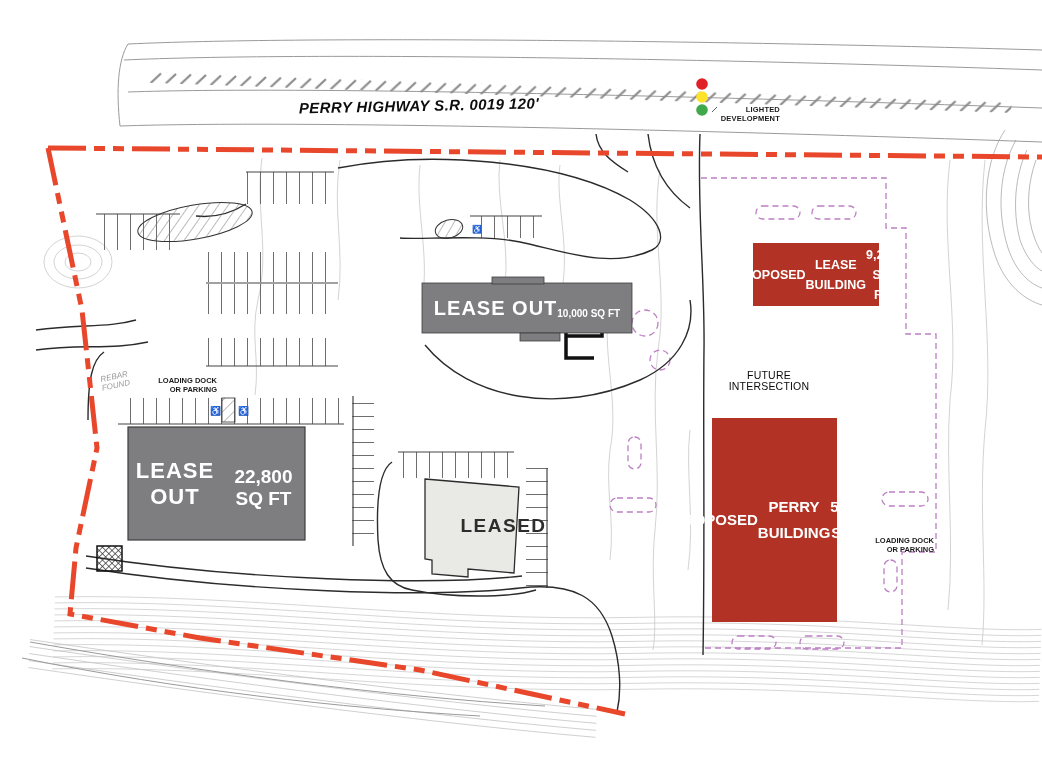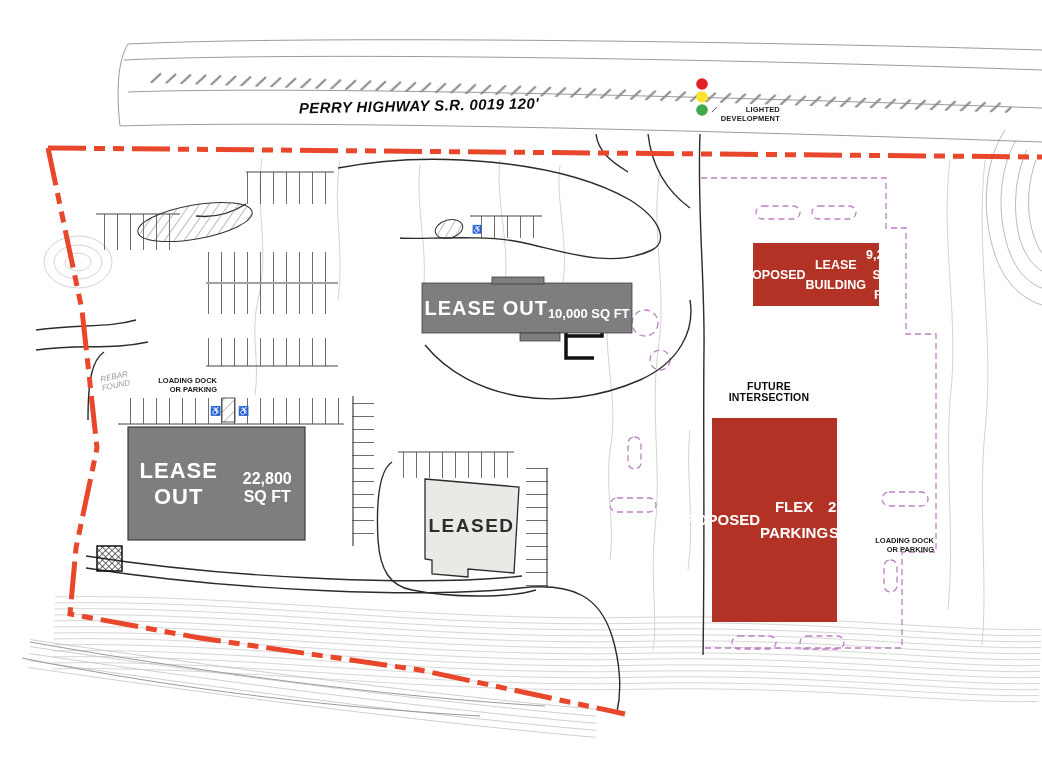--- a/index.html
+++ b/index.html
@@ -27,33 +27,33 @@
   .int-label{
     left:702px;top:105px;width:78px;text-align:right;
     font-size:7.5px;font-weight:bold;line-height:9px;color:#1a1a1a;letter-spacing:.2px;
   }
   .bldg-label{
     display:flex;flex-direction:row;align-items:center;justify-content:center;
     text-align:center;color:#ffffff;
   }
   .lease10{left:422px;top:283px;width:210px;height:50px;}
   .lease10 .l1{font-size:20px;font-weight:800;letter-spacing:1px;}
-  .lease10 .l2{font-size:13px;font-weight:600;margin-top:10px;}
+  .lease10 .l2{font-size:10px;font-weight:600;margin-top:10px;}
   .lease22{left:128px;top:427px;width:177px;height:113px;}
   .lease22 .l1{font-size:22px;font-weight:800;letter-spacing:1px;}
-  .lease22 .l2{font-size:16px;font-weight:600;margin-top:9px;}
-  .leasedlbl{left:424px;top:479px;width:95px;height:94px;color:#2d2d2d;}
+  .lease22 .l2{font-size:19px;font-weight:600;margin-top:9px;}
+  .leasedlbl{left:424px;top:479px;width:95px;height:94px;color:#2d2d2d;padding-left:32px;}
   .leasedlbl .l1{font-size:19px;font-weight:800;letter-spacing:1.5px;}
   .retail{left:753px;top:243px;width:126px;height:63px;}
   .retail div{font-size:12.5px;font-weight:700;line-height:20px;}
   .flex{left:712px;top:418px;width:125px;height:204px;}
   .flex div{font-size:15px;font-weight:700;line-height:26px;}
   .future-dev{
-    left:716px;top:381px;width:106px;text-align:center;
-    font-size:10.5px;font-weight:700;line-height:10.5px;color:#0a0a0a;letter-spacing:.2px;
+    left:716px;top:370px;width:106px;text-align:center;
+    font-size:10.5px;font-weight:400;line-height:10.5px;color:#0a0a0a;letter-spacing:.2px;
   }
   .loading{
     width:88px;text-align:right;font-size:7.5px;font-weight:bold;line-height:9px;color:#1a1a1a;
   }
   .loading-left{left:129px;top:376px;}
   .loading-right{left:846px;top:536px;}
   .rebar{
     left:92px;top:372px;width:46px;text-align:center;font-size:8px;font-style:italic;
     color:#9a9a9a;line-height:9px;transform:rotate(-12deg);
   }
@@ -261,22 +261,22 @@
   </div>
 
   <div class="label bldg-label retail">
     <div>PROPOSED</div>
     <div>LEASE BUILDING</div>
     <div>9,290 SQ FT</div>
   </div>
 
   <div class="label bldg-label flex">
     <div>PROPOSED</div>
-    <div>FLEX PARKING</div>
-    <div>26,550 SQ FT</div>
+    <div>PERRY BUILDING</div>
+    <div>53,900 SQ FT</div>
   </div>
 
   <div class="label future-dev">
     <div>FUTURE</div>
     <div>INTERSECTION</div>
   </div>
 
   <div class="label loading loading-left">
     <div>LOADING DOCK</div>
     <div>OR PARKING</div>

